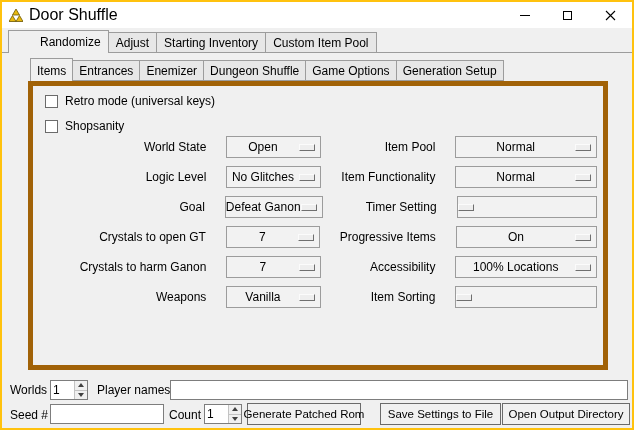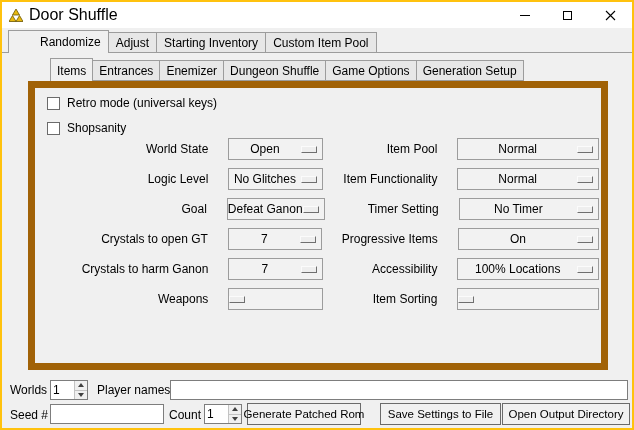--- a/index.html
+++ b/index.html
@@ -14,33 +14,33 @@
   .titlebar { position:absolute; top:0; left:0; right:0; height:26px; background:#fff; display:flex; align-items:center; }
   .app-icon { margin-left:7px; flex:0 0 auto; }
   .title-text { margin-left:6px; font-size:16px; }
   .win-controls { margin-left:auto; display:flex; height:100%; }
   .win-btn { width:43px; height:100%; display:flex; align-items:center; justify-content:center; cursor:default; }
   .glyph-min { width:10px; height:1px; background:#000; display:block; }
   .glyph-max { width:9px; height:9px; border:1px solid #000; display:block; }
   
   .tabbar { position:absolute; display:flex; align-items:flex-end; }
   .tabbar.outer { left:6px; top:28px; height:23px; z-index:2; }
-  .tabbar.inner { left:28px; top:56px; height:23px; z-index:2;margin-left:20px; }
+  .tabbar.inner { left:28px; top:56px; height:23px; z-index:2; }
   .tab {
     height:21px; display:flex; align-items:center; padding:0 7px;
     background:#e7e7e7; border:1px solid #9c9c9c; margin-left:-1px;
     position:relative; z-index:2; white-space:nowrap;
   }
   .tab:first-child { margin-left:0; }
   .tab.selected { height:23px; background:#f0f0f0; border-bottom:none; z-index:4;padding-left:31px; }
   .tabbar.inner .tab { padding:0 6px; }
   .tabbar.inner .tab.selected { height:24px; margin-bottom:-1px; }
   .pane-line { position:absolute; left:0; top:50px; width:100%; height:1px; background:#9c9c9c; z-index:1; }
   
-  .pane { position:absolute; left:26px; top:79px; width:580px; height:289px; border:7px solid #a16207; background:#f0f0f0; z-index:3; }
+  .pane { position:absolute; left:26px; top:79px; width:580px; height:289px; border:5px solid #a16207; background:#f0f0f0; z-index:3; }
   .cb-row { position:absolute; left:12px; height:16px; display:flex; align-items:center; gap:7px; }
   .cb { width:13px; height:13px; background:#fff; border:1px solid #6b6b6b; flex:0 0 auto; }
   .opt-row { position:absolute; left:0; width:564px; height:22px; display:flex;gap:16px; }
   .lbl { line-height:22px; white-space:nowrap; }
   .lbl-l { width:190px; text-align:right; }
   .lbl-r { width:104px; margin-left:4px; text-align:right; }
   .dd { height:22px; border:1px solid #9c9c9c; background:#f2f2f2; display:flex; align-items:center; cursor:default; }
   .dd-l { width:103px; margin-left:4px; }
   .dd-r { width:155px; margin-left:4px; }
   .dd-value { flex:1; text-align:center; white-space:nowrap; overflow:hidden; }
@@ -139,21 +139,20 @@
     </div>
 
     <div class="opt-row" style="top:110px;">
       <div class="lbl lbl-l">Goal</div>
       <div class="dd dd-l">
         <span class="dd-value">Defeat Ganon</span>
         <span class="dd-ind"></span>
       </div>
       <div class="lbl lbl-r">Timer Setting</div>
       <div class="dd dd-r">
-        <span class="dd-value">No Timer</span>
         <span class="dd-ind"></span>
       </div>
     </div>
 
     <div class="opt-row" style="top:140px;">
       <div class="lbl lbl-l">Crystals to open GT</div>
       <div class="dd dd-l">
         <span class="dd-value">7</span>
         <span class="dd-ind"></span>
       </div>
@@ -173,20 +172,21 @@
       <div class="lbl lbl-r">Accessibility</div>
       <div class="dd dd-r">
         <span class="dd-value">100% Locations</span>
         <span class="dd-ind"></span>
       </div>
     </div>
 
     <div class="opt-row" style="top:200px;">
       <div class="lbl lbl-l">Weapons</div>
       <div class="dd dd-l">
+        <span class="dd-value">Vanilla</span>
         <span class="dd-ind"></span>
       </div>
       <div class="lbl lbl-r">Item Sorting</div>
       <div class="dd dd-r">
         <span class="dd-ind"></span>
       </div>
     </div>
 
   </div>
 

